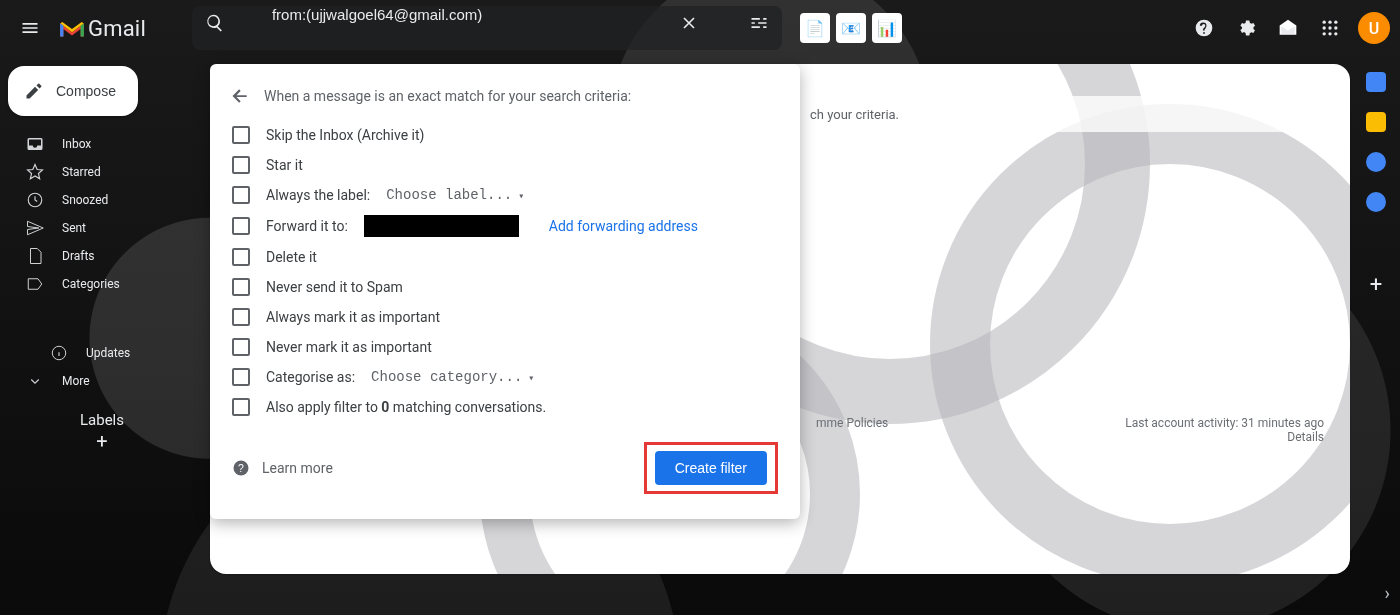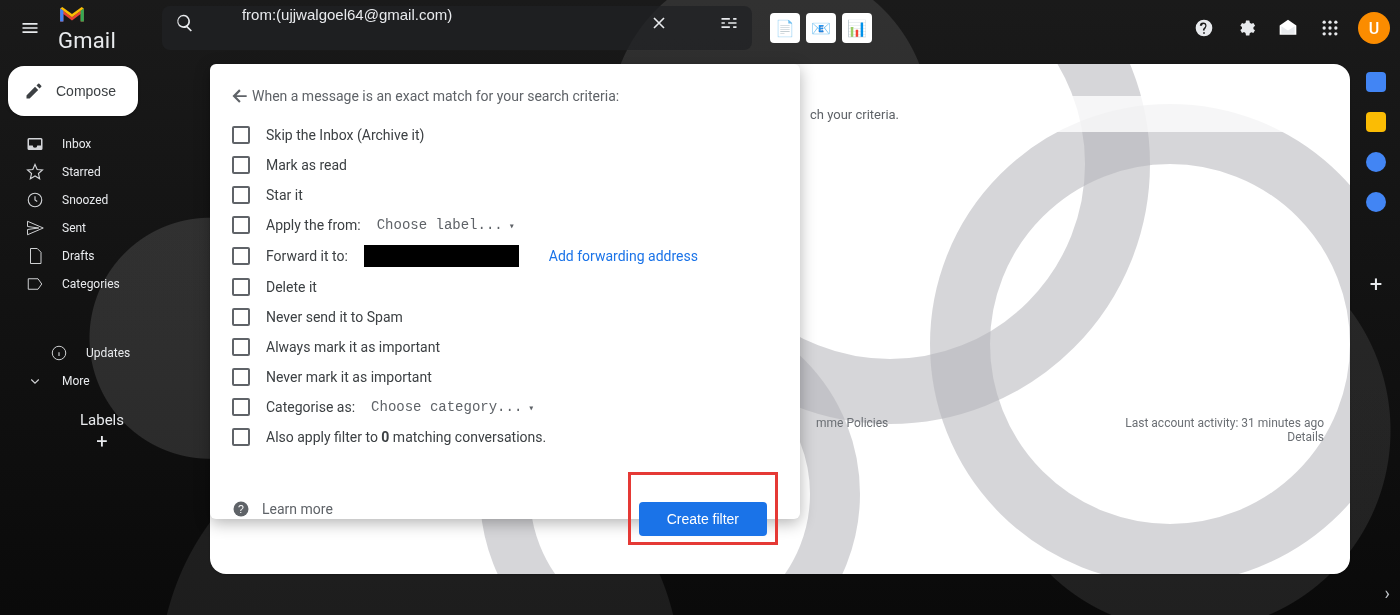--- a/index.html
+++ b/index.html
@@ -25,21 +25,21 @@
   .topbar {
     position: absolute; top:0; left:0; right:0; height:56px;
     display:flex; align-items:center; padding:0 10px; gap:6px;
     color:#fff;
   }
   .icon-btn {
     width:40px; height:40px; display:flex; align-items:center; justify-content:center;
     border-radius:50%; cursor:pointer; color:#e8eaed;
   }
   .icon-btn svg { width:20px; height:20px; fill:currentColor; }
-  .logo { display:flex; align-items:flex-start; gap:2px; margin-left:2px; margin-right:40px;flex-direction:column;}
+  .logo { display:flex; align-items:flex-end; gap:2px; margin-left:2px; margin-right:40px;}
   .logo-text { font-size:22px; color:#e8eaed; letter-spacing:0.2px; }
   .logo-m { width:28px; height:22px; }
   .searchbar {
     flex:none; width:590px; height:44px;
     background: rgba(32,33,36,0.75);
     border-radius:8px; display:flex; align-items:flex-start;
     padding:0 6px; color:#e8eaed;gap:36px;
   }
   .searchbar input {
     flex:1; background:transparent; border:none; outline:none;
@@ -112,21 +112,21 @@
   
   .popover {
     position:absolute; left:210px; top:64px; width:590px; height:455px;
     background:#fff; border-radius:6px;
     box-shadow:0 4px 16px rgba(0,0,0,0.3);
     color:#3c4043; font-size:14px;
     padding:16px 4px 4px 4px;
     z-index:5;
   }
   .pop-head {
-    display:flex; align-items:center; gap:2px;
+    display:flex; align-items:center; gap:14px;
     padding:6px 16px 14px 16px; color:#5f6368;
   }
   .pop-head svg { width:20px; height:20px; fill:#5f6368; cursor:pointer;}
   .opt-row {
     display:flex; align-items:center; gap:16px;
     padding:5px 18px; min-height:30px;
   }
   .opt-row input[type=checkbox]{
     width:18px; height:18px; accent-color:#1a73e8; cursor:pointer;
     border:2px solid #5f6368; border-radius:2px; appearance:none;
@@ -148,21 +148,21 @@
     display:flex; align-items:center; justify-content:space-between;
     padding:20px 18px 4px 18px;
   }
   .learn { display:flex; align-items:center; gap:12px; color:#5f6368;}
   .learn svg { width:18px; height:18px; fill:#5f6368;}
   .create-btn-wrap {
     border:3px solid #e53935; padding:6px 8px;
   }
   .create-btn {
     background:#1a73e8; color:#fff; border:none; border-radius:4px;
-    padding:9px 28px; font-size:14px; font-weight:500; cursor:pointer;margin-top:21px;
+    padding:9px 20px; font-size:14px; font-weight:500; cursor:pointer;
   }
 
   
   .rail {
     position:absolute; right:0; top:64px; bottom:0; width:48px;
     display:flex; flex-direction:column; align-items:center; gap:20px; padding-top:8px;
   }
   .rail-tile { width:20px; height:20px; border-radius:4px; cursor:pointer;}
   .rail .plus { color:#e8eaed; font-size:22px; margin-top:40px;}
   .rail-arrow {
@@ -341,29 +341,25 @@
       </svg>
     <span>When a message is an exact match for your search criteria:</span>
   </div>
 
   <div class="opt-row">
     <input type="checkbox" style="">
     <label>Skip the Inbox (Archive it)</label>
   </div>
   <div class="opt-row">
     <input type="checkbox" style="">
-    <label>Mark as read</label>
-  </div>
-  <div class="opt-row">
-    <input type="checkbox" style="">
     <label>Star it</label>
   </div>
   <div class="opt-row">
     <input type="checkbox" style="">
-    <label>Apply the from:</label>
+    <label>Always the label:</label>
     <span class="sel">Choose label...</span>
   </div>
   <div class="opt-row">
     <input type="checkbox" style="">
     <label>Forward it to:</label>
     <div class="fwd-box"></div>
     <span class="link" style="margin-left:14px">Add forwarding address</span>
   </div>
   <div class="opt-row">
     <input type="checkbox" style="">

